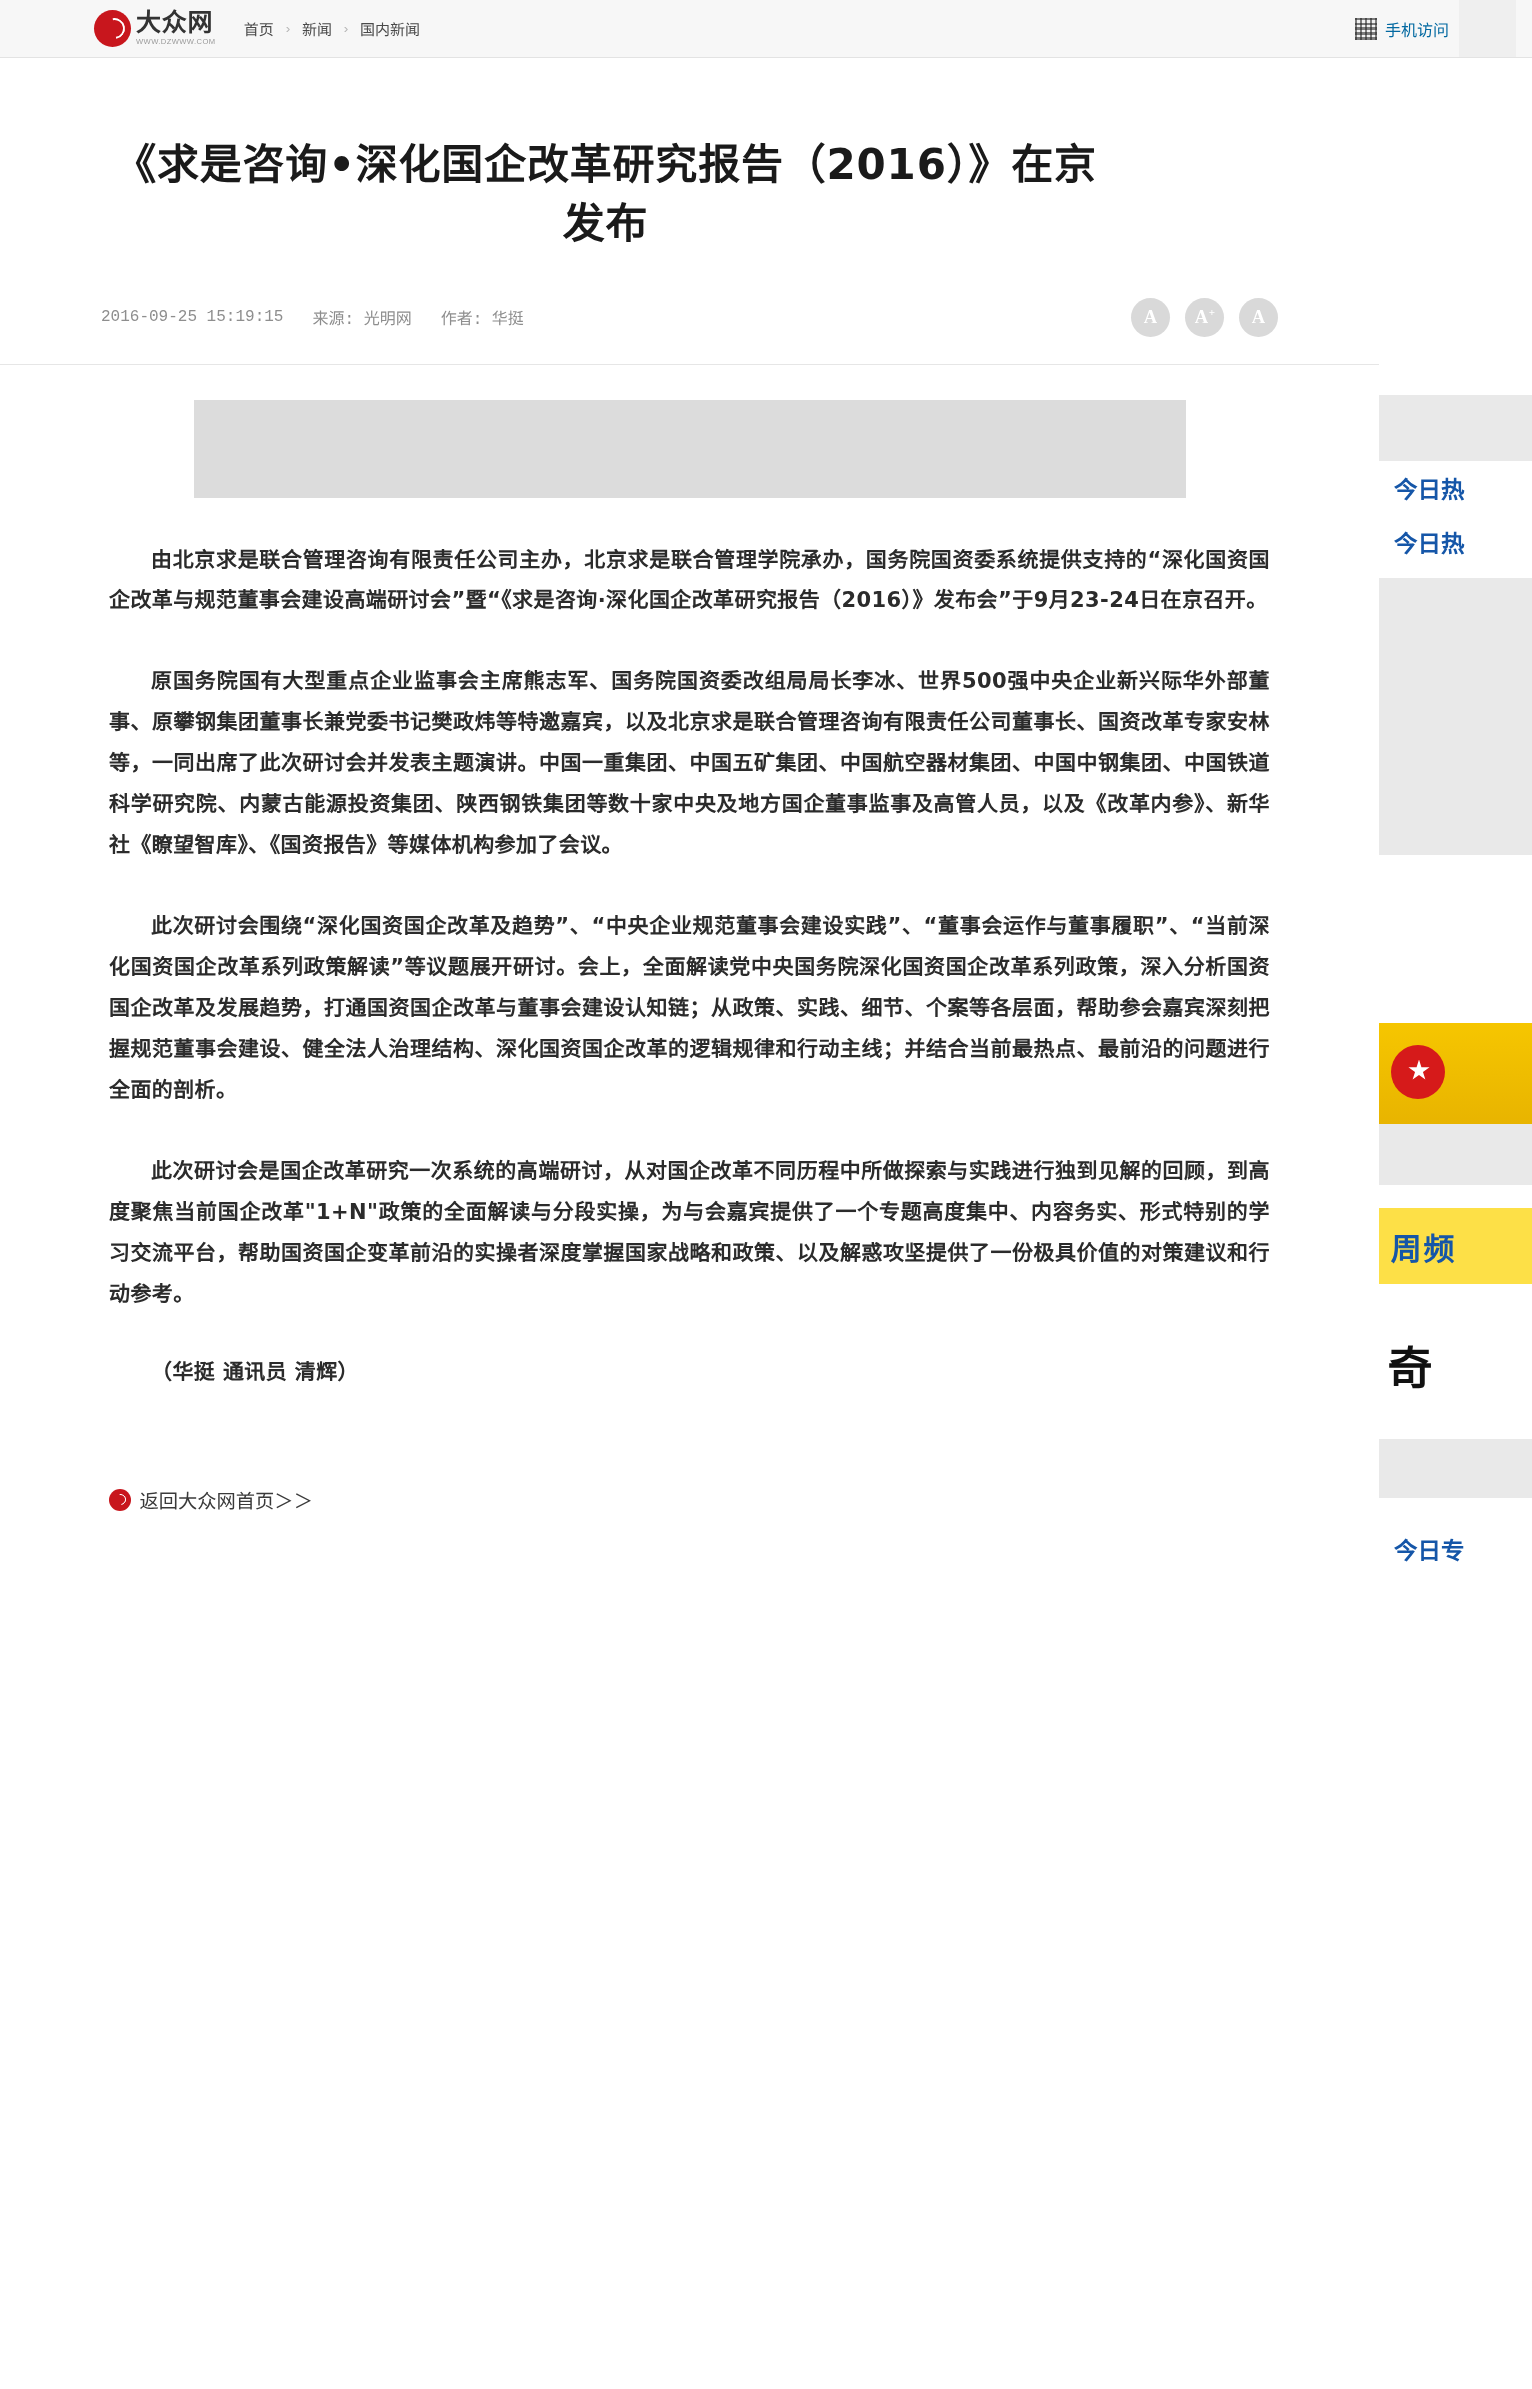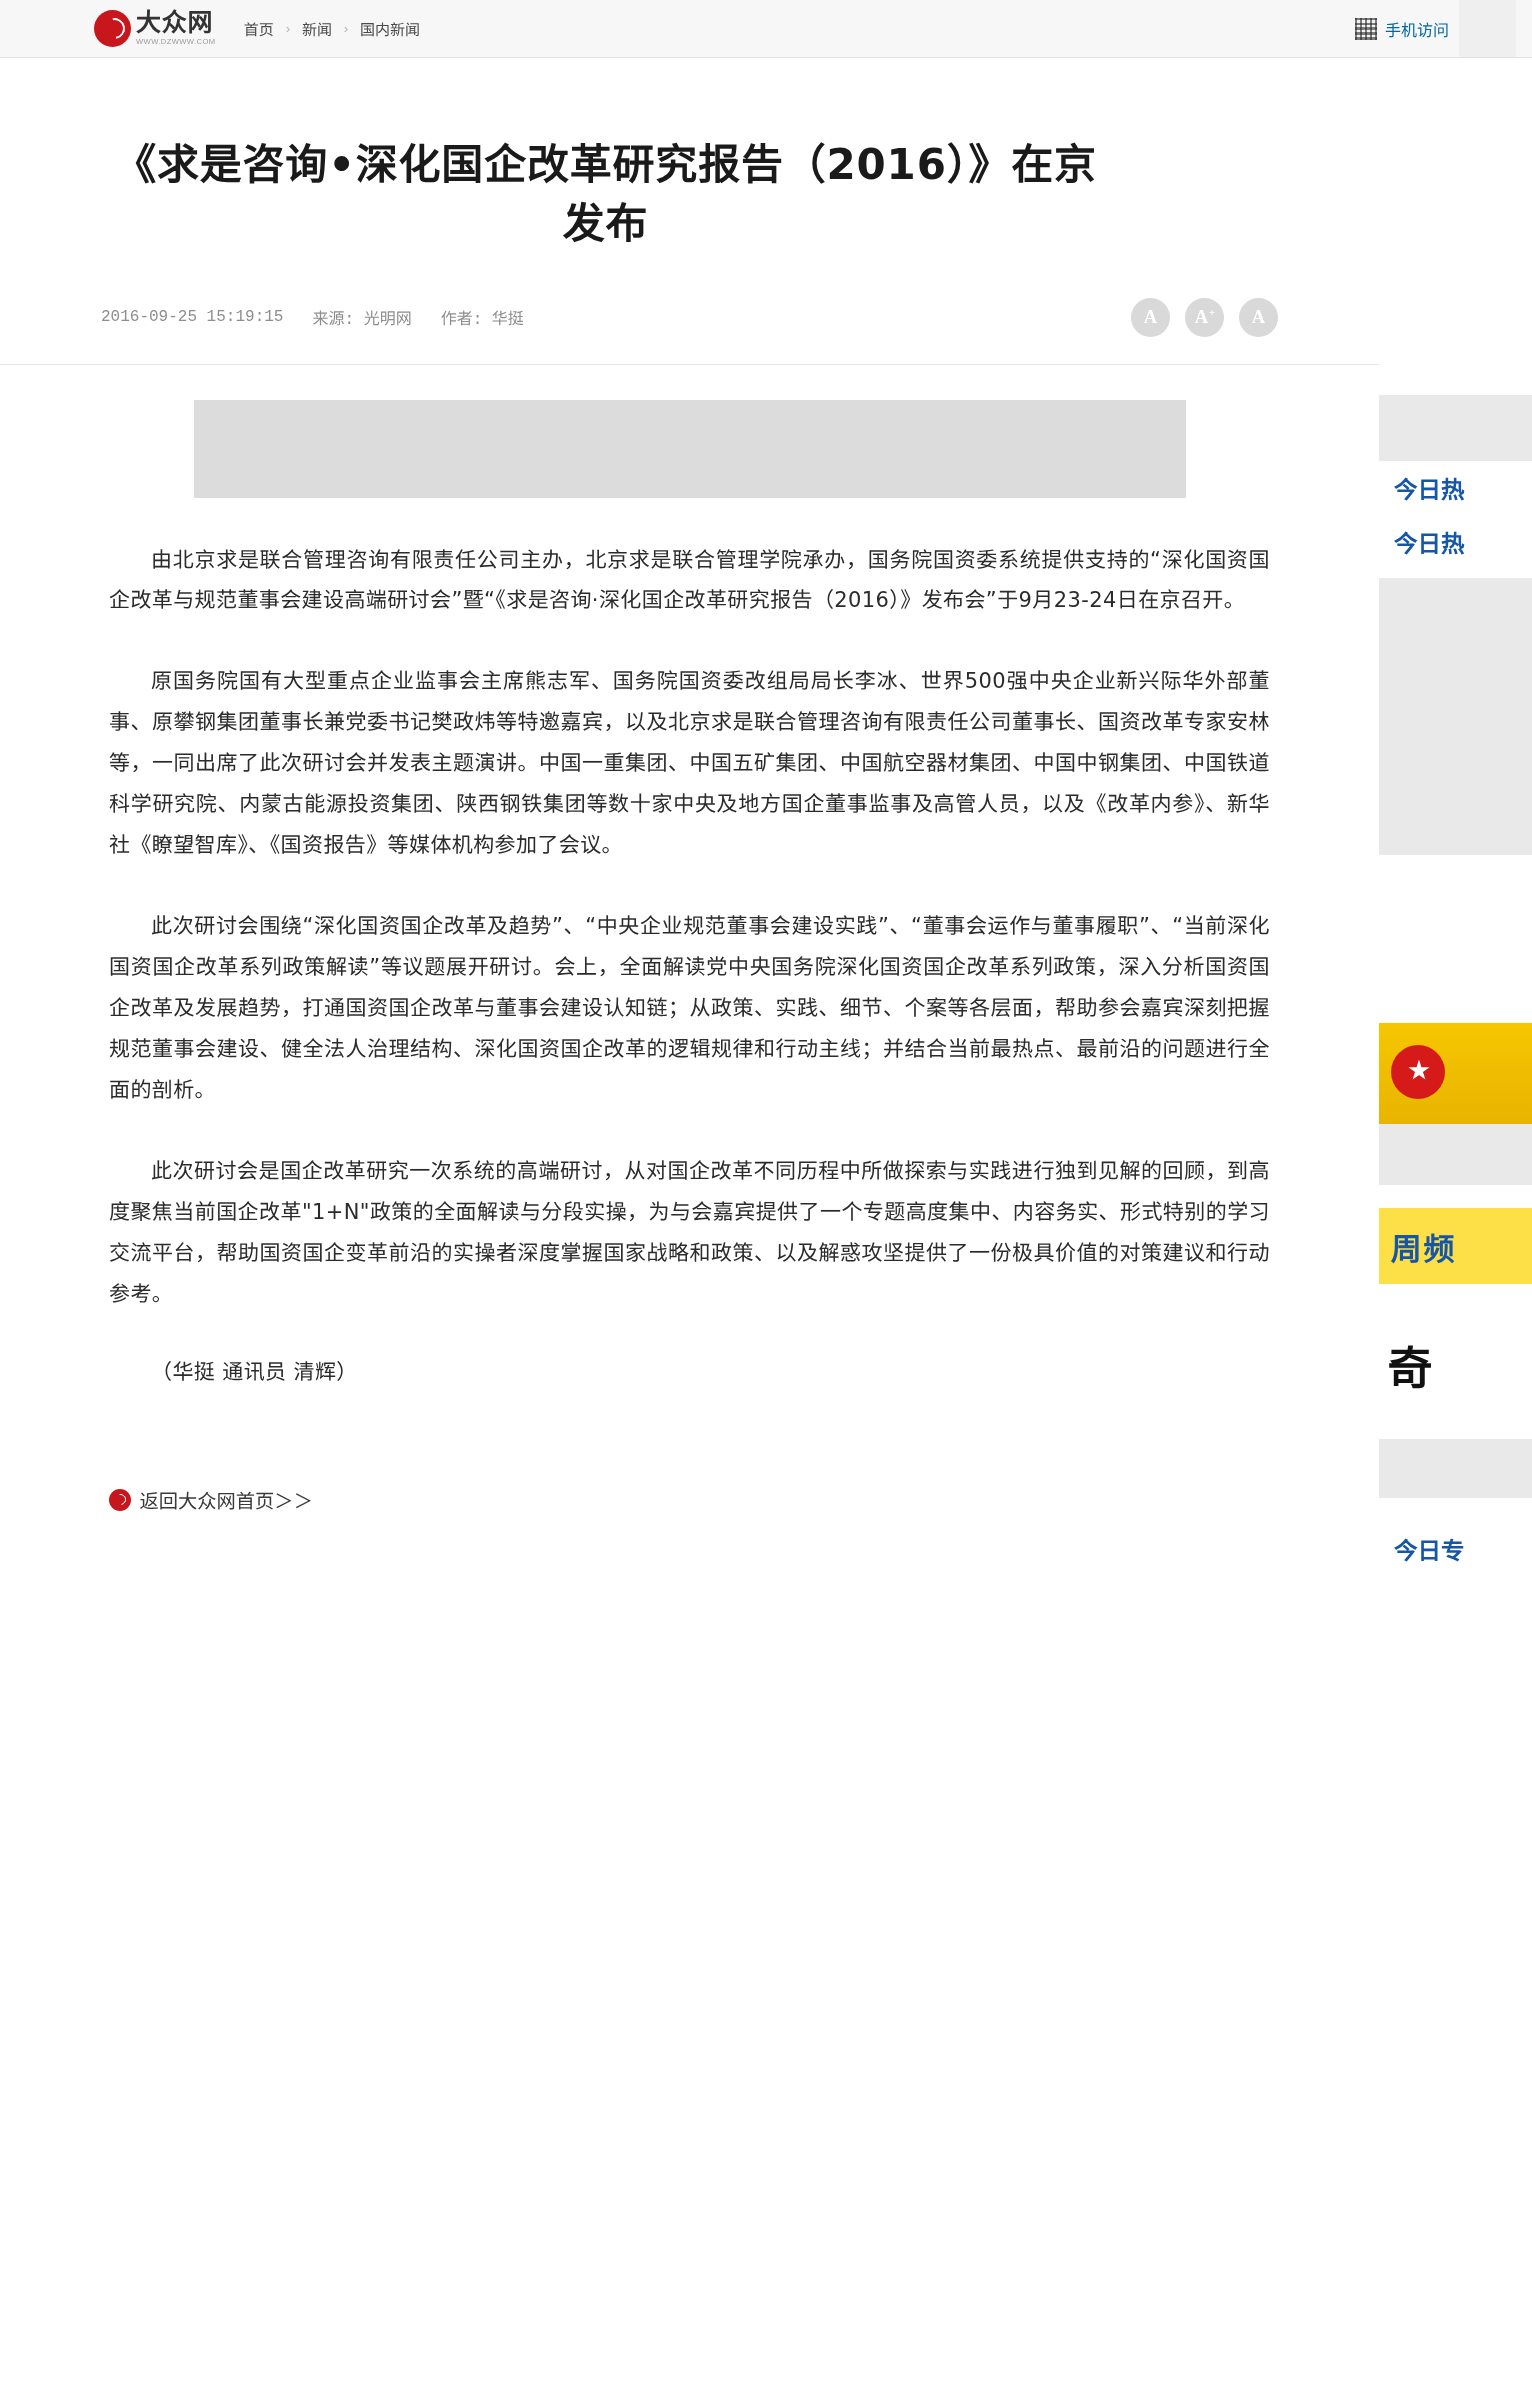--- a/index.html
+++ b/index.html
@@ -178,20 +178,21 @@
 
   
   .body-area {
     display: flex;
     align-items: flex-start;
   }
   .article-body {
     width: 1379px;
     box-sizing: border-box;
     padding: 35px 109px 0 109px;
+    font-weight: bold;
   }
   .img-placeholder {
     width: 992px;
     height: 98px;
     background: #dcdcdc;
     margin: 0 auto 42px auto;
   }
   .para {
     font-family: "DejaVu Sans", sans-serif;
     font-size: 21px;

